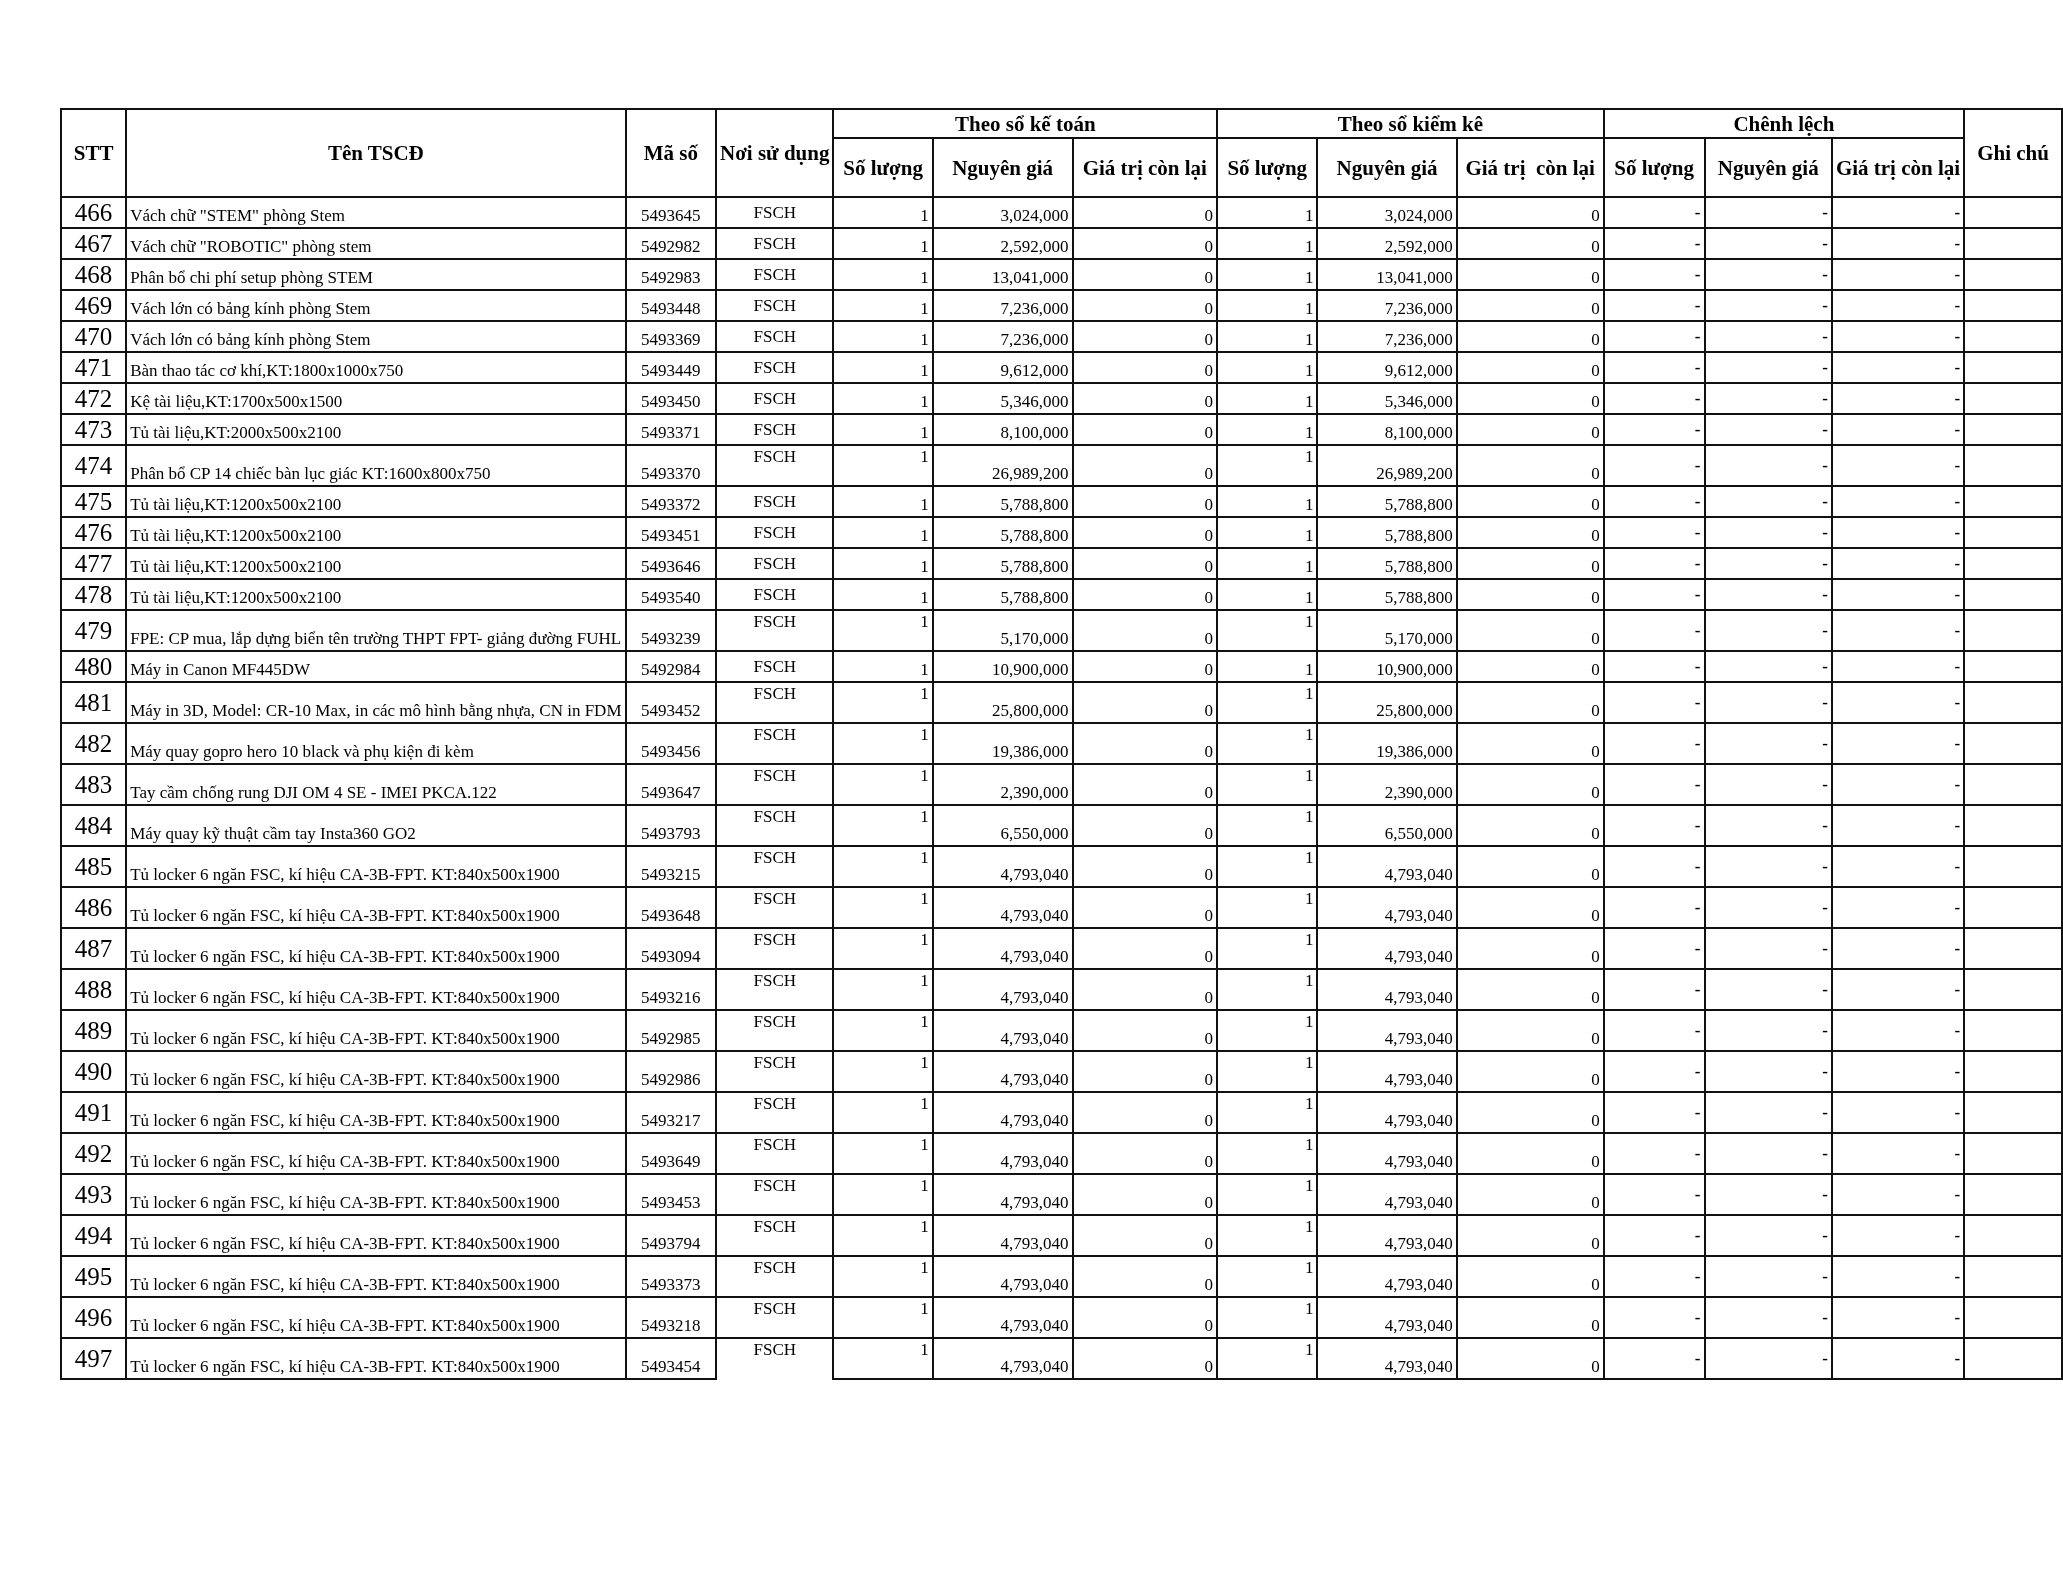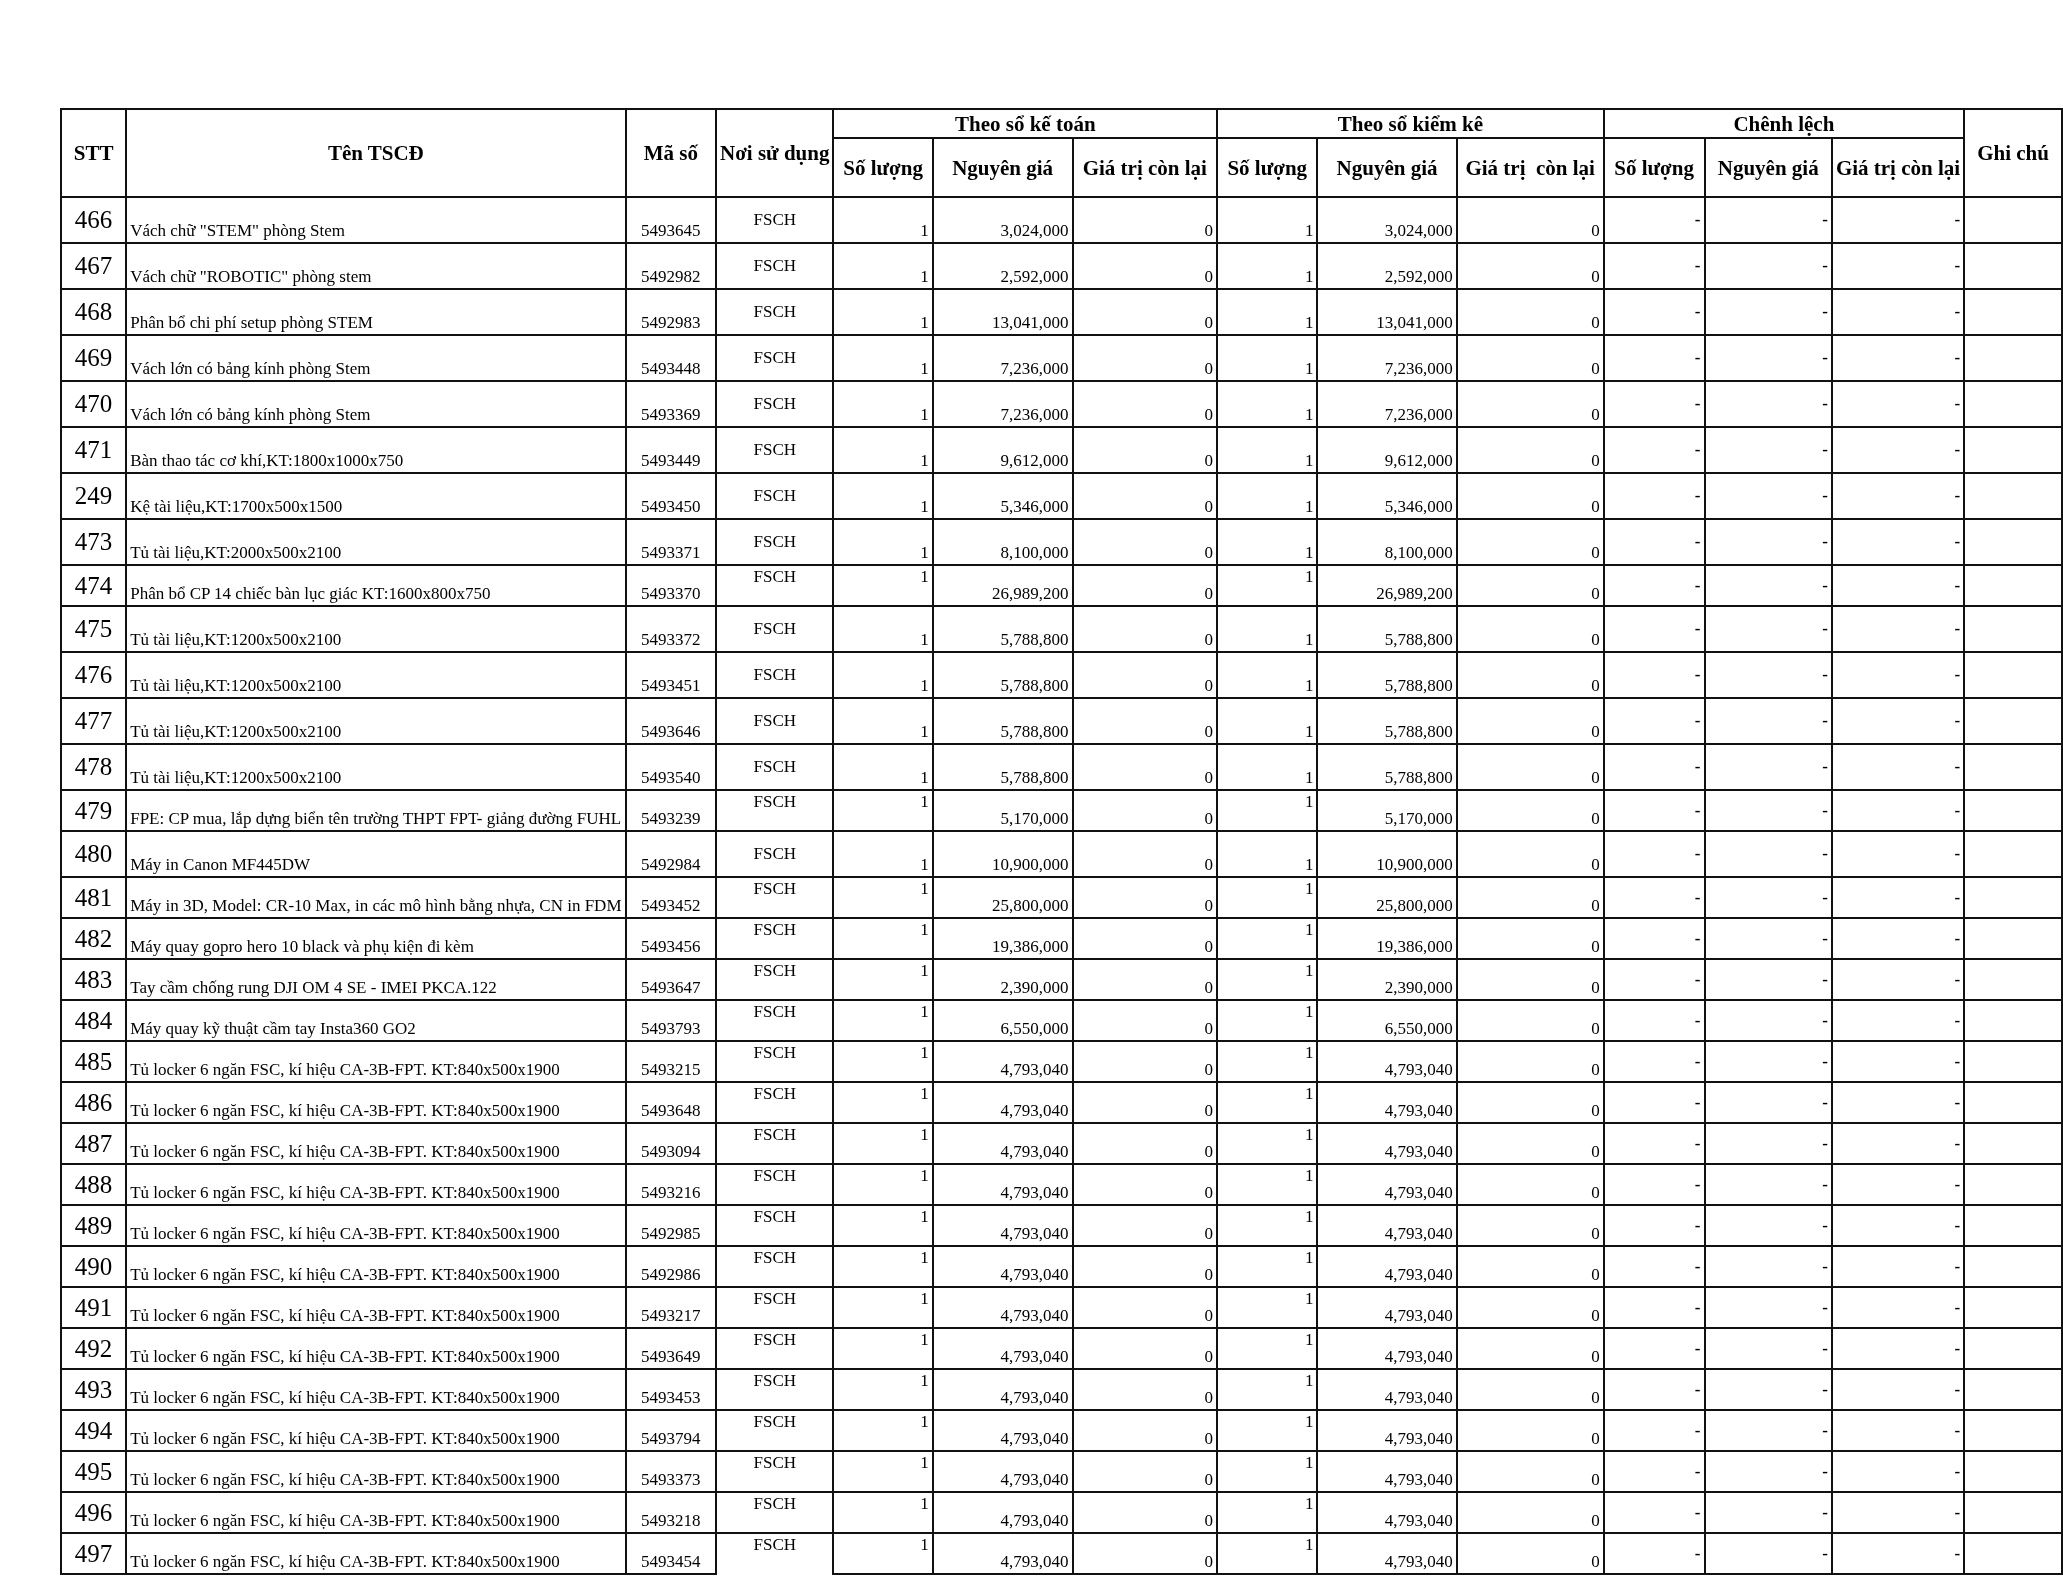--- a/index.html
+++ b/index.html
@@ -14,21 +14,21 @@
   td { font-size: 17px; line-height: 22px; }
   td.stt { font-size: 25px; text-align: center; vertical-align: middle; }
   td.name { text-align: left; vertical-align: bottom; white-space: normal; padding-left: 2px; line-height: 22px; }
   td.code { text-align: center; vertical-align: bottom; }
   td.loc { text-align: center; vertical-align: middle; font-size: 17px; }
   td.loc-double { vertical-align: top; padding-top: 8px; }
   td.qty-d { vertical-align: top; padding-top: 8px; text-align: right; }
   td.num { text-align: right; vertical-align: bottom; }
   td.dash { text-align: right; vertical-align: middle; font-weight: bold; padding-right: 14px; }
   td.note { }
-  tr.single { height: 46px; }
+  tr.single { height: 31px; }
   tr.double { height: 41px; }
   td.noborder-bottom { border-bottom: none !important; }
 </style>
 </head>
 <body>
 
 <table class="sheet">
   <colgroup>
     <col style="width:80px">
     <col style="width:321px">
@@ -159,21 +159,21 @@
         <td class="num">0</td>
         <td class="num">1</td>
         <td class="num">9,612,000</td>
         <td class="num">0</td>
         <td class="dash">-</td>
         <td class="dash">-</td>
         <td class="dash">-</td>
         <td class="note"></td>
       </tr>
       <tr class="single">
-        <td class="stt">249</td>
+        <td class="stt">472</td>
         <td class="name">Kệ tài liệu,KT:1700x500x1500</td>
         <td class="code">5493450</td>
         <td class="loc">FSCH</td>
         <td class="num">1</td>
         <td class="num">5,346,000</td>
         <td class="num">0</td>
         <td class="num">1</td>
         <td class="num">5,346,000</td>
         <td class="num">0</td>
         <td class="dash">-</td>

